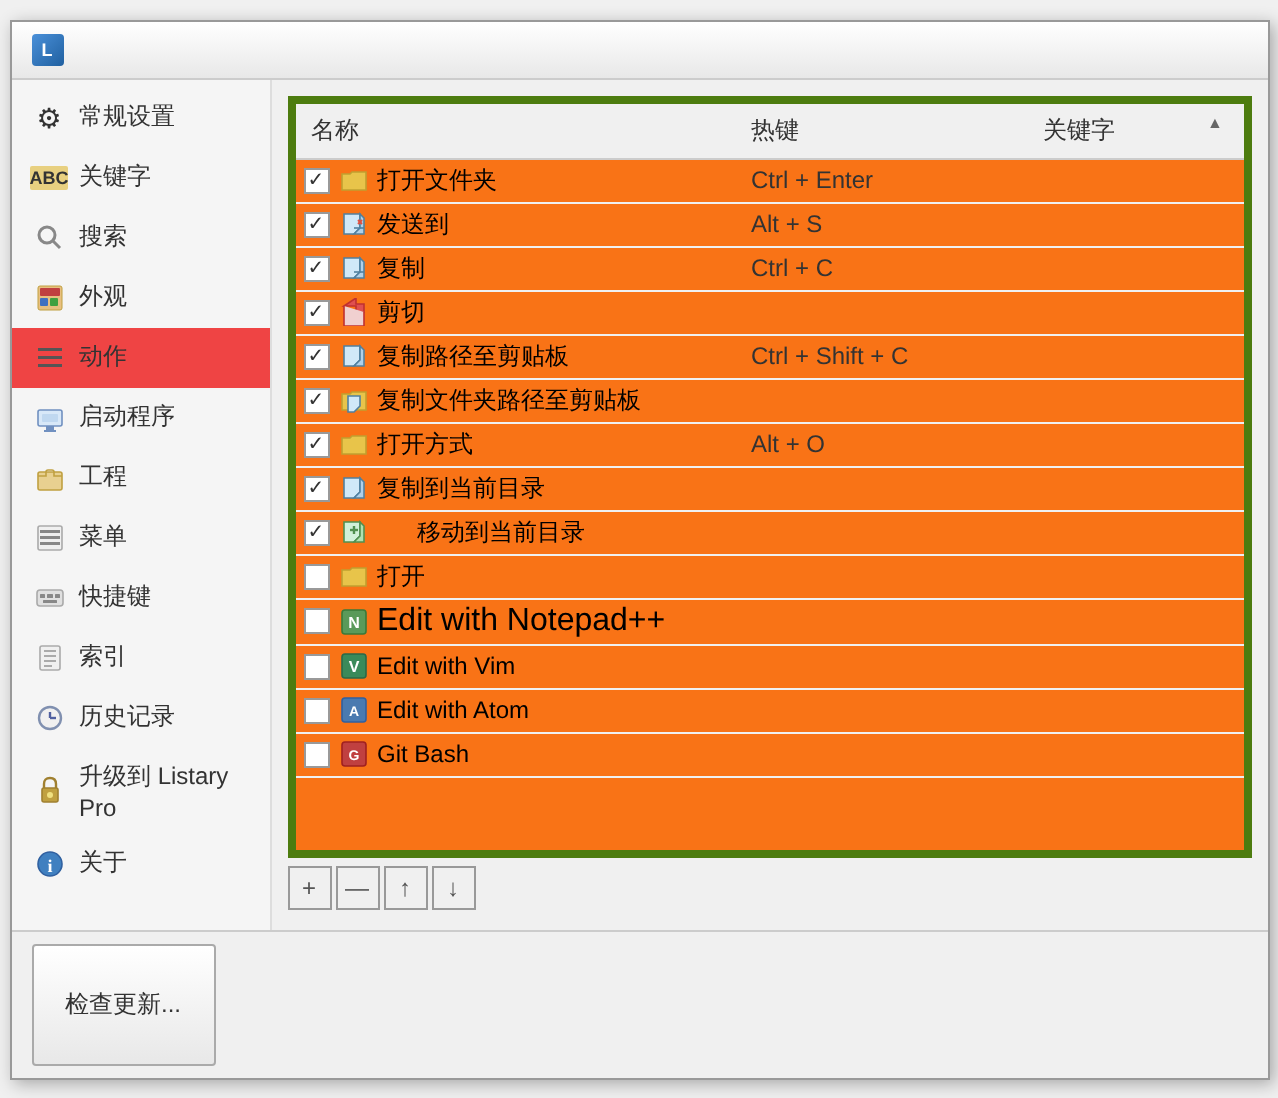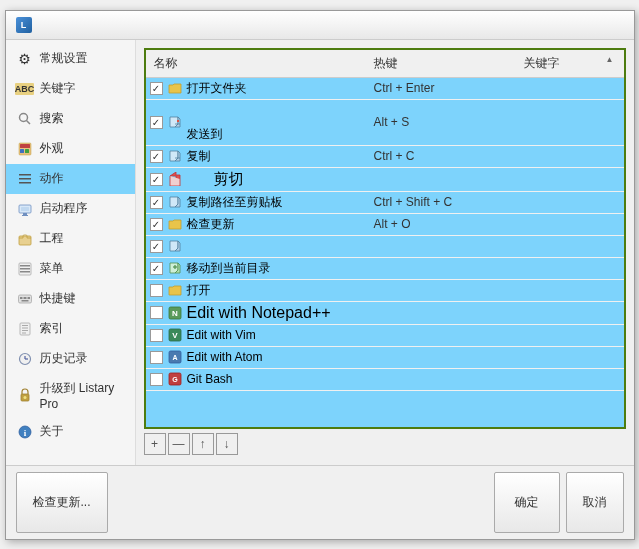--- a/index.html
+++ b/index.html
@@ -61,42 +61,42 @@
     .sidebar-item {
       display: flex;
       align-items: center;
       gap: 6px;
       padding: 6px 10px;
       cursor: pointer;
       color: #333;
       font-size: 12px;
     }
     .sidebar-item.active {
-      background: #7dd3fc;
+      background: #ef4444;
     }
     .sidebar-icon {
       width: 18px;
       height: 18px;
       display: flex;
       align-items: center;
       justify-content: center;
       font-size: 14px;
       flex-shrink: 0;
     }
     .main-area {
       flex: 1;
       display: flex;
       flex-direction: column;
       padding: 8px;
       overflow: hidden;
     }
     .table-container {
       flex: 1;
-      border: 2px solid #4d7c0f;
-      background: #7dd3fc;
+      border: 4px solid #4d7c0f;
+      background: #f97316;
       overflow-y: auto;
     }
     .table-header {
       display: grid;
       grid-template-columns: 220px 1fr 80px 20px;
       background: #f0f0f0;
       border-bottom: 1px solid #ccc;
       padding: 3px 4px;
       font-size: 12px;
       color: #333;
@@ -377,21 +377,21 @@
                 <div class="checkbox checked"></div>
                 <span class="row-icon">
                   <svg width="14" height="14" viewBox="0 0 14 14">
                     <path d="M2 2 L10 2 L10 9 L7 12 L2 12 Z" fill="#d0e8f8" stroke="#5080a0" stroke-width="0.8"></path>
                     <path d="M10 2 L12 4 L12 12 L7 12 L10 9 Z" fill="#b0d0e8" stroke="#5080a0" stroke-width="0.8"></path>
                     <path d="M7 9 L12 9" stroke="#5080a0" stroke-width="0.8" fill="none"></path>
                     <line x1="9" y1="5" x2="11" y2="7" stroke="#e05040" stroke-width="1"></line>
                     <line x1="11" y1="5" x2="9" y2="7" stroke="#e05040" stroke-width="1"></line>
                   </svg>
                 </span>
-                <span style="font-size: 12px; margin-top: 24px;">发送到</span>
+                <span style="font-size: 12px;">发送到</span>
               </div>
               <div class="row-shortcut">Alt + S</div>
               <div class="row-keyword"></div>
               <div></div>
             </div>
             <div class="table-row">
               <div class="row-name">
                 <div class="checkbox checked"></div>
                 <span class="row-icon">
                   <svg width="14" height="14" viewBox="0 0 14 14">
@@ -408,21 +408,21 @@
             </div>
             <div class="table-row">
               <div class="row-name">
                 <div class="checkbox checked"></div>
                 <span class="row-icon">
                   <svg width="14" height="14" viewBox="0 0 14 14">
                     <path d="M2 4 L8 0 L8 3 L12 3 L12 7 L8 7 L8 4 Z" fill="#e05050" stroke="#c03030" stroke-width="0.8"></path>
                     <path d="M2 4 L2 14 L12 14 L12 7" fill="#f0d0d0" stroke="#c03030" stroke-width="0.8"></path>
                   </svg>
                 </span>
-                <span style="font-size: 15px; margin-left: 27px;">剪切</span>
+                <span style="font-size: 12px;">剪切</span>
               </div>
               <div class="row-shortcut"></div>
               <div class="row-keyword"></div>
               <div></div>
             </div>
             <div class="table-row">
               <div class="row-name">
                 <div class="checkbox checked"></div>
                 <span class="row-icon">
                   <svg width="14" height="14" viewBox="0 0 14 14">
@@ -435,54 +435,70 @@
               <div class="row-shortcut">Ctrl + Shift + C</div>
               <div class="row-keyword"></div>
               <div></div>
             </div>
             <div class="table-row">
               <div class="row-name">
                 <div class="checkbox checked"></div>
                 <span class="row-icon">
                   <svg width="14" height="14" viewBox="0 0 14 14">
                     <path d="M1 4 L5 4 L6 3 L13 3 L13 12 L1 12 Z" fill="#e8c44a" stroke="#c0a030" stroke-width="0.8"></path>
-                  </svg>
-                </span>
-                <span style="font-size: 12px;">检查更新</span>
+                    <path d="M2 2 L8 2 L8 7 L5 10 L2 10 Z" fill="#d0e8f8" stroke="#5080a0" stroke-width="0.8" transform="translate(2,3)"></path>
+                  </svg>
+                </span>
+                <span style="font-size: 12px;">复制文件夹路径至剪贴板</span>
+              </div>
+              <div class="row-shortcut"></div>
+              <div class="row-keyword"></div>
+              <div></div>
+            </div>
+            <div class="table-row">
+              <div class="row-name">
+                <div class="checkbox checked"></div>
+                <span class="row-icon">
+                  <svg width="14" height="14" viewBox="0 0 14 14">
+                    <path d="M1 4 L5 4 L6 3 L13 3 L13 12 L1 12 Z" fill="#e8c44a" stroke="#c0a030" stroke-width="0.8"></path>
+                  </svg>
+                </span>
+                <span style="font-size: 12px;">打开方式</span>
               </div>
               <div class="row-shortcut">Alt + O</div>
               <div class="row-keyword"></div>
               <div></div>
             </div>
             <div class="table-row">
               <div class="row-name">
                 <div class="checkbox checked"></div>
                 <span class="row-icon">
                   <svg width="14" height="14" viewBox="0 0 14 14">
                     <path d="M2 2 L10 2 L10 9 L7 12 L2 12 Z" fill="#d0e8f8" stroke="#5080a0" stroke-width="0.8"></path>
                     <path d="M10 2 L12 4 L12 12 L7 12 L10 9 Z" fill="#b0d0e8" stroke="#5080a0" stroke-width="0.8"></path>
                   </svg>
                 </span>
+                <span style="font-size: 12px;">复制到当前目录</span>
               </div>
               <div class="row-shortcut"></div>
               <div class="row-keyword"></div>
               <div></div>
             </div>
             <div class="table-row">
               <div class="row-name">
                 <div class="checkbox checked"></div>
                 <span class="row-icon">
                   <svg width="14" height="14" viewBox="0 0 14 14">
                     <path d="M2 2 L10 2 L10 9 L7 12 L2 12 Z" fill="#d0f0d8" stroke="#509050" stroke-width="0.8"></path>
                     <path d="M10 2 L12 4 L12 12 L7 12 L10 9 Z" fill="#b0e0b0" stroke="#509050" stroke-width="0.8"></path>
                     <line x1="5" y1="6" x2="9" y2="6" stroke="#509050" stroke-width="1.2"></line>
                     <line x1="7" y1="4" x2="7" y2="8" stroke="#509050" stroke-width="1.2"></line>
                   </svg>
                 </span>
-                <span style="font-size: 12px;">移动到当前目录</span>
+                <span style="font-size: 12px; margin-left: 20px;">移动到当前目录</span>
               </div>
               <div class="row-shortcut"></div>
               <div class="row-keyword"></div>
               <div></div>
             </div>
             <div class="table-row">
               <div class="row-name">
                 <div class="checkbox"></div>
                 <span class="row-icon">
                   <svg width="14" height="14" viewBox="0 0 14 14">
@@ -560,18 +576,14 @@
       <div class="toolbar-bottom">
         <div class="toolbar-btn" id="btn-add">+</div>
         <div class="toolbar-btn" id="btn-remove">—</div>
         <div class="toolbar-btn" id="btn-up">↑</div>
         <div class="toolbar-btn" id="btn-down">↓</div>
       </div>
     </div>
   </div>
   <div class="footer">
     <button class="footer-btn" id="btn-check-updates">检查更新...</button>
-    <div style="display:flex;gap:6px;">
-      <button class="footer-btn primary" id="btn-confirm">确定</button>
-      <button class="footer-btn" id="btn-cancel">取消</button>
-    </div>
   </div>
 </div>
 
 </body></html>

